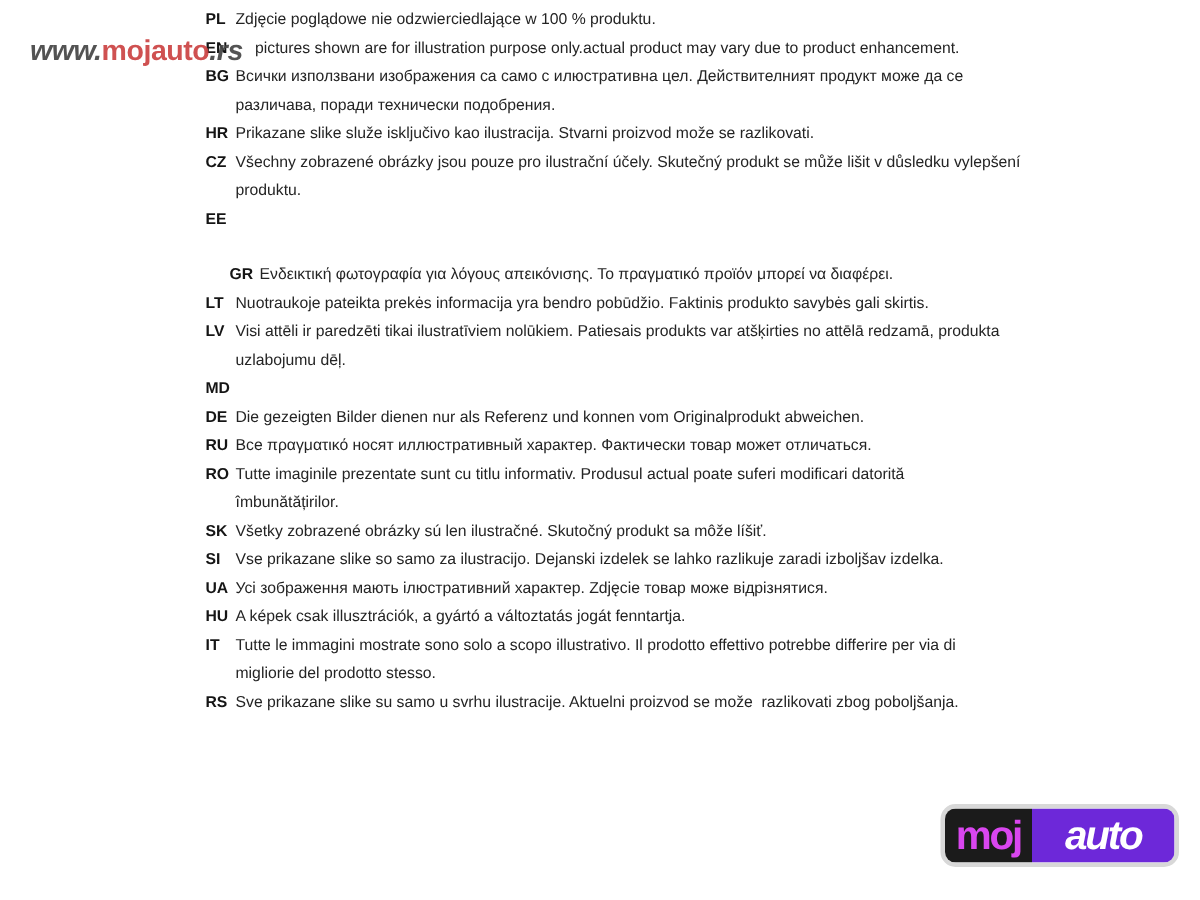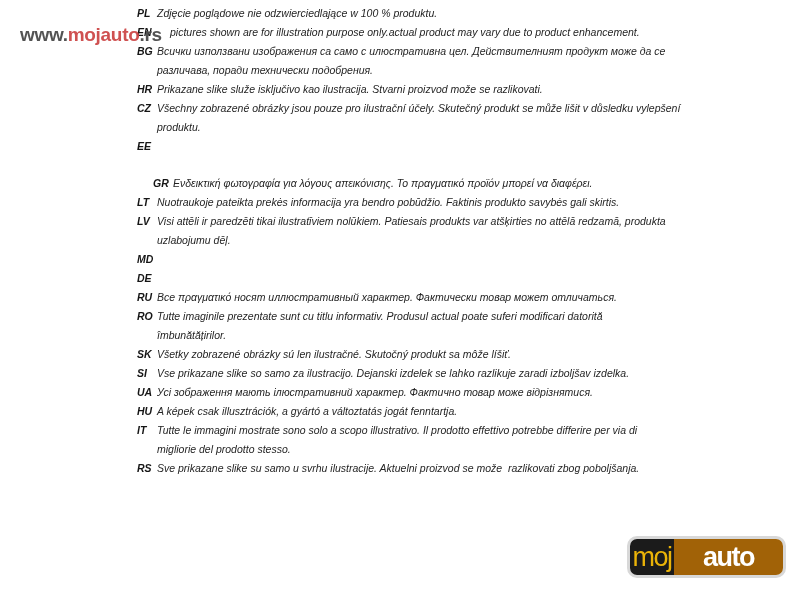--- a/index.html
+++ b/index.html
@@ -8,52 +8,52 @@
     overflow:hidden;
     font-family:"Liberation Sans",sans-serif;
     color:#1f1f1f;
   }
   
   .watermark{
     position:absolute;left:20px;top:24px;z-index:6;
     font-size:19px;font-weight:bold;letter-spacing:-0.3px;
     opacity:0.93;white-space:nowrap;
   }
-  .wm-gray{color:#474747;}
+  .wm-gray{color:#474747;font-style:italic;}
   .wm-red{color:#cc4444;}
 
   
-  .content{position:absolute;left:137px;top:4px;z-index:2;font-style:italic;}
+  .content{position:absolute;left:137px;top:4px;z-index:2;}
   .row{display:flex;margin-top:0;}
   .row:first-child{margin-top:0;}
   .row.gap-large{margin-top:18px;margin-left:16px;}
   .lang{
     width:20px;flex:0 0 20px;
     font-size:10.5px;font-weight:bold;line-height:19px;color:#151515;
   }
   .txt{
     font-size:10.5px;line-height:19px;white-space:pre;color:#242424;
   }
   .txt.indent{padding-left:13px;}
 
   
   .logo{
     position:absolute;left:627px;top:536px;z-index:5;
     border:3px solid #d8d8d8;border-radius:10px;padding:0;
     display:flex;overflow:hidden;height:36px;width:153px;
   }
   .logo-left{
-    background:#1b1b1b;color:#eab308;display:flex;align-items:center;
-    justify-content:center;width:44px;
-    font-size:27px;font-weight:normal;letter-spacing:-1.5px;
+    background:#1b1b1b;color:#d946ef;display:flex;align-items:center;
+    justify-content:center;width:58px;
+    font-size:27px;font-weight:bold;letter-spacing:-1.5px;
   }
   .logo-right{
-    background:#a16207;color:#ffffff;display:flex;align-items:center;
+    background:#6d28d9;color:#ffffff;display:flex;align-items:center;
     justify-content:center;flex:1;
-    font-size:27px;font-weight:bold;letter-spacing:-1.5px;
+    font-size:27px;font-weight:bold;letter-spacing:-1.5px;font-style:italic;
   }
 </style>
 </head>
 <body>
 
 <div class="watermark">
   <span class="wm-gray">www.</span><span class="wm-red">mojauto</span><span class="wm-gray">.rs</span>
 </div>
 
 <div class="content">
@@ -93,41 +93,42 @@
   <div class="row">
     <div class="lang">LV</div>
     <div class="txt">Visi attēli ir paredzēti tikai ilustratīviem nolūkiem. Patiesais produkts var atšķirties no attēlā redzamā, produkta
 uzlabojumu dēļ.</div>
   </div>
   <div class="row">
     <div class="lang">MD</div>
   </div>
   <div class="row">
     <div class="lang">DE</div>
+    <div class="txt">Die gezeigten Bilder dienen nur als Referenz und konnen vom Originalprodukt abweichen.</div>
   </div>
   <div class="row">
     <div class="lang">RU</div>
     <div class="txt">Все πραγματικό носят иллюстративный характер. Фактически товар может отличаться.</div>
   </div>
   <div class="row">
     <div class="lang">RO</div>
     <div class="txt">Tutte imaginile prezentate sunt cu titlu informativ. Produsul actual poate suferi modificari datorită
 îmbunătățirilor.</div>
   </div>
   <div class="row">
     <div class="lang">SK</div>
     <div class="txt">Všetky zobrazené obrázky sú len ilustračné. Skutočný produkt sa môže líšiť.</div>
   </div>
   <div class="row">
     <div class="lang">SI</div>
     <div class="txt">Vse prikazane slike so samo za ilustracijo. Dejanski izdelek se lahko razlikuje zaradi izboljšav izdelka.</div>
   </div>
   <div class="row">
     <div class="lang">UA</div>
-    <div class="txt">Усі зображення мають ілюстративний характер. Фактично товар може відрізнятися.</div>
+    <div class="txt">Усі зображення мають ілюстративний характер. Zdjęcie товар може відрізнятися.</div>
   </div>
   <div class="row">
     <div class="lang">HU</div>
     <div class="txt">A képek csak illusztrációk, a gyártó a változtatás jogát fenntartja.</div>
   </div>
   <div class="row">
     <div class="lang">IT</div>
     <div class="txt">Tutte le immagini mostrate sono solo a scopo illustrativo. Il prodotto effettivo potrebbe differire per via di
 migliorie del prodotto stesso.</div>
   </div>

